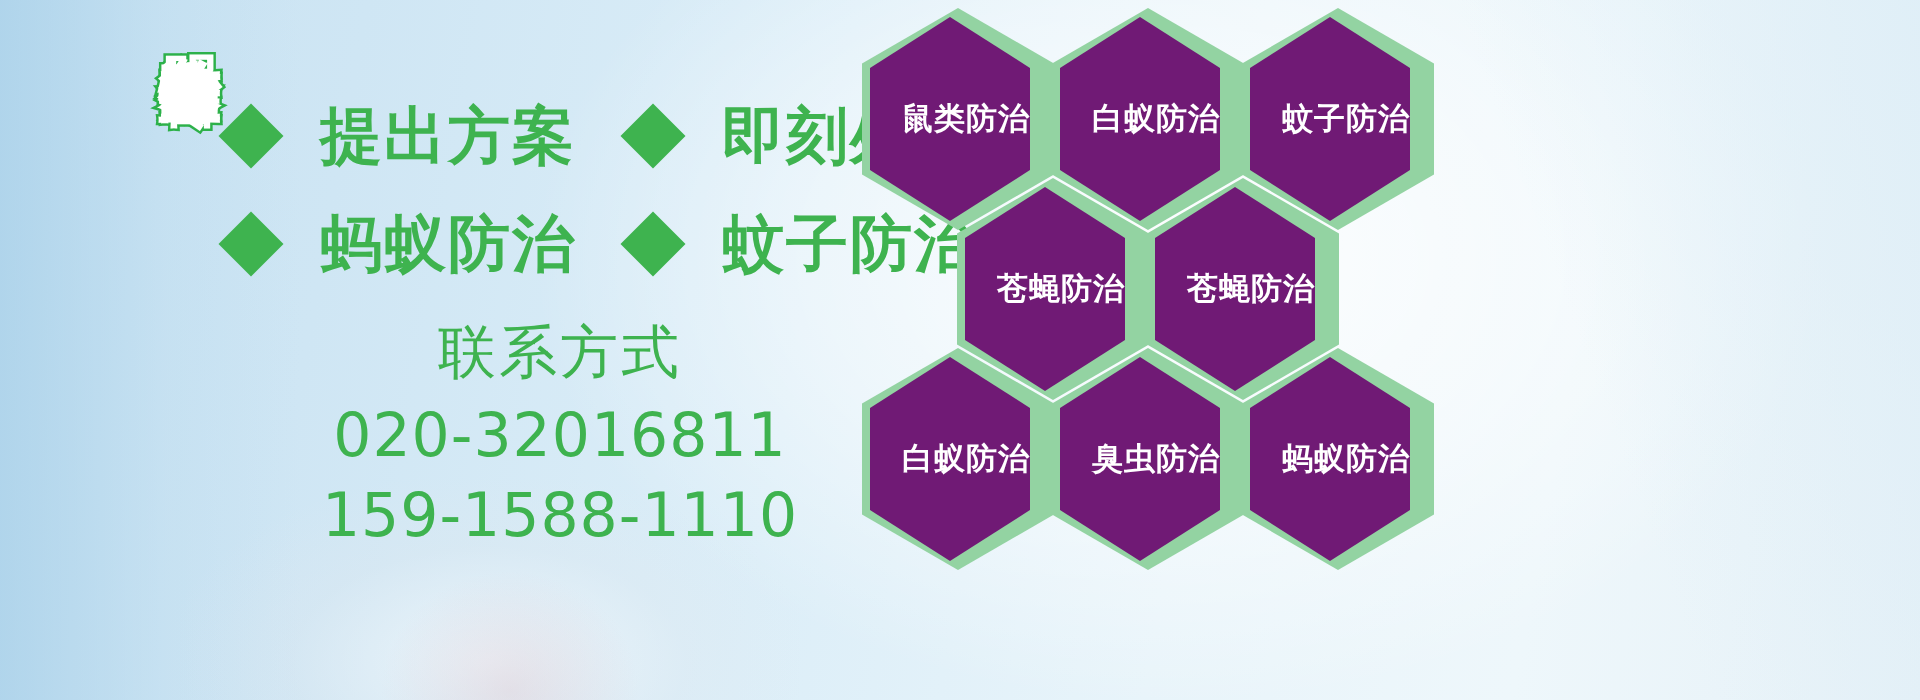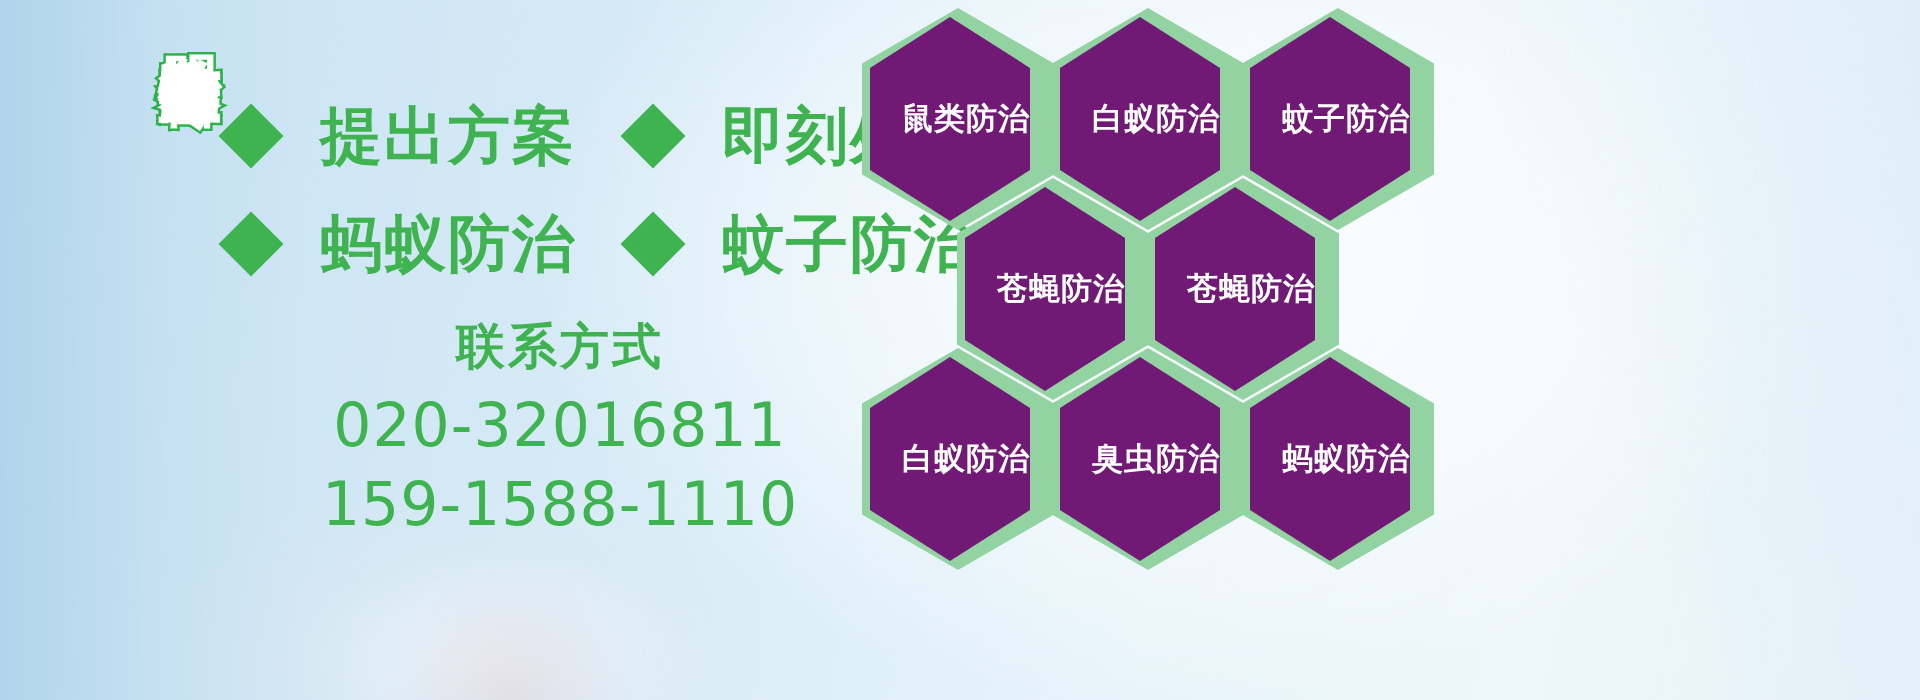--- a/index.html
+++ b/index.html
@@ -103,22 +103,22 @@
   
   #contact-block {
     position: absolute;
     left: 300px;
     top: 318px;
     width: 520px;
     text-align: center;
     color: #3eb34f;
   }
   #contact-heading {
-    font-size: 49px;
-    font-weight: 700;
+    font-size: 58px;
+    font-weight: 400;
     letter-spacing: 3px;
     line-height: 1.18;
     margin-bottom: 10px;
   }
   .contact-phone {
     font-size: 60px;
     font-weight: 400;
     letter-spacing: 1px;
     line-height: 1.32;
     font-family: "DejaVu Sans", "Liberation Sans", sans-serif;

